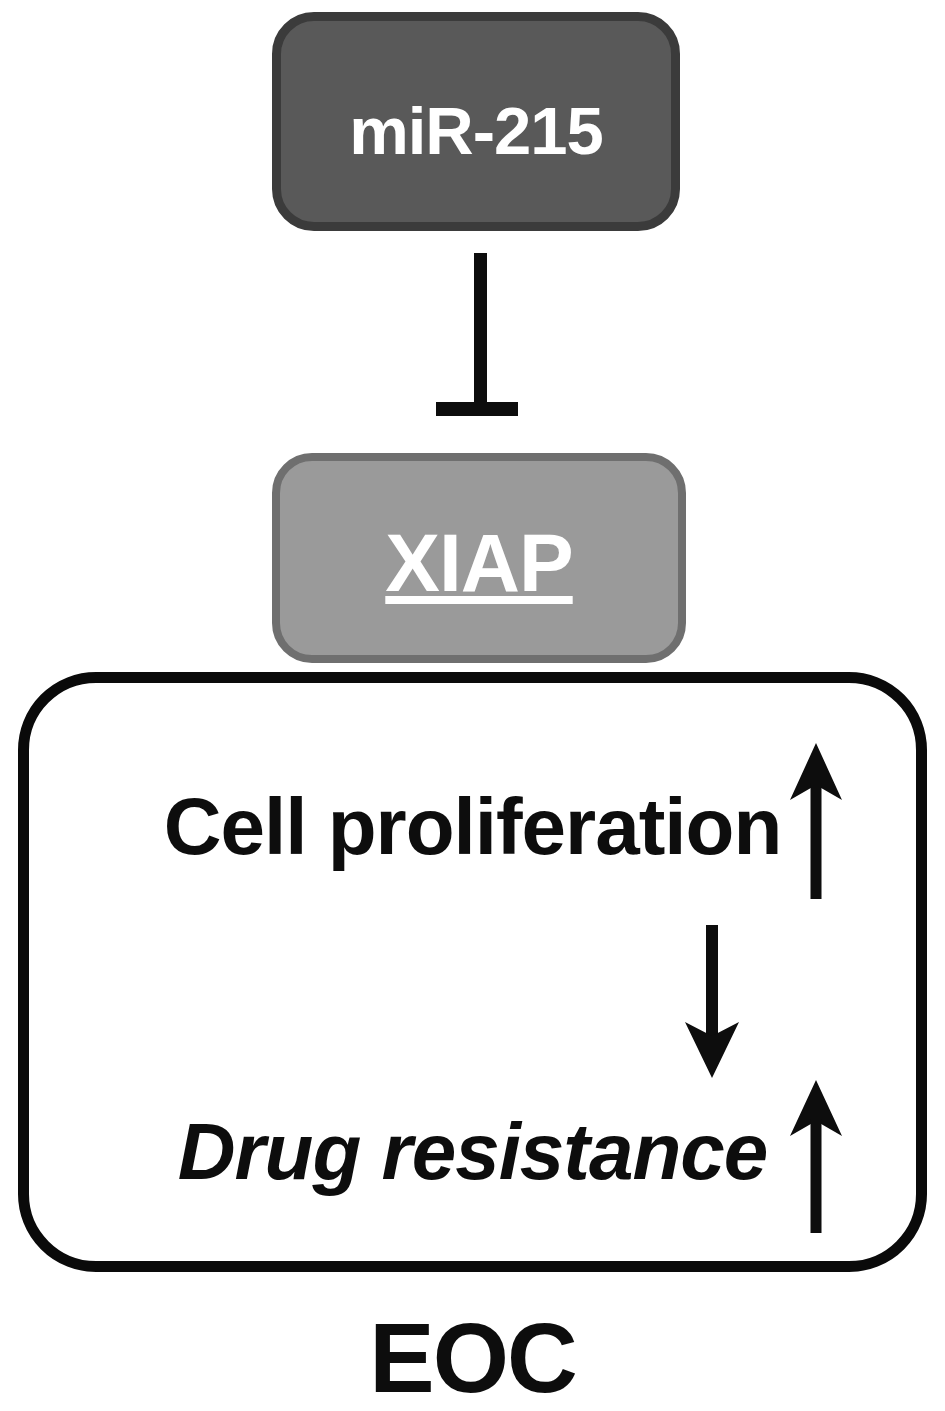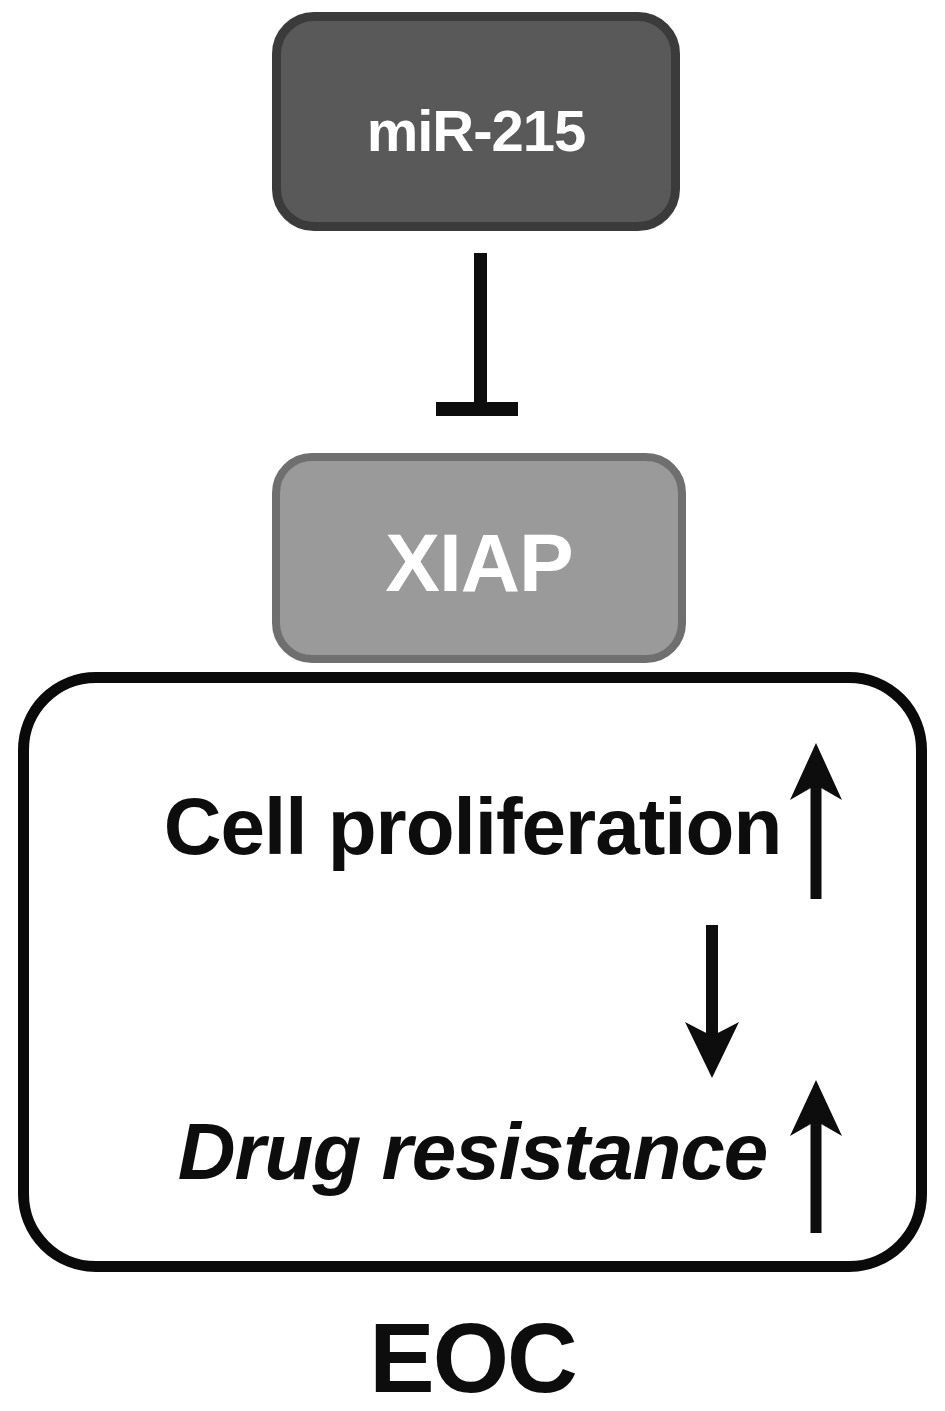--- a/index.html
+++ b/index.html
@@ -22,31 +22,32 @@
     color: #ffffff;
     font-weight: bold;
     letter-spacing: -1px;
   }
   .node-mir215 {
     left: 272px; top: 12px;
     width: 408px; height: 219px;
     background: #595959;
     border: 9px solid #3b3b3b;
     border-radius: 42px;
-    font-size: 58px;
+    font-size: 67px;
     padding-top: 18px;
   }
   .node-xiap {
     left: 272px; top: 453px;
     width: 414px; height: 210px;
     background: #9a9a9a;
     border: 8px solid #6f6f6f;
     border-radius: 40px;
     font-size: 82px;
     padding-top: 10px;
+    text-decoration: underline;
   }
 
   
   .tbar-stem {
     position: absolute;
     left: 474px; top: 253px;
     width: 13px; height: 152px;
     background: #0d0d0d;
   }
   .tbar-cap {

